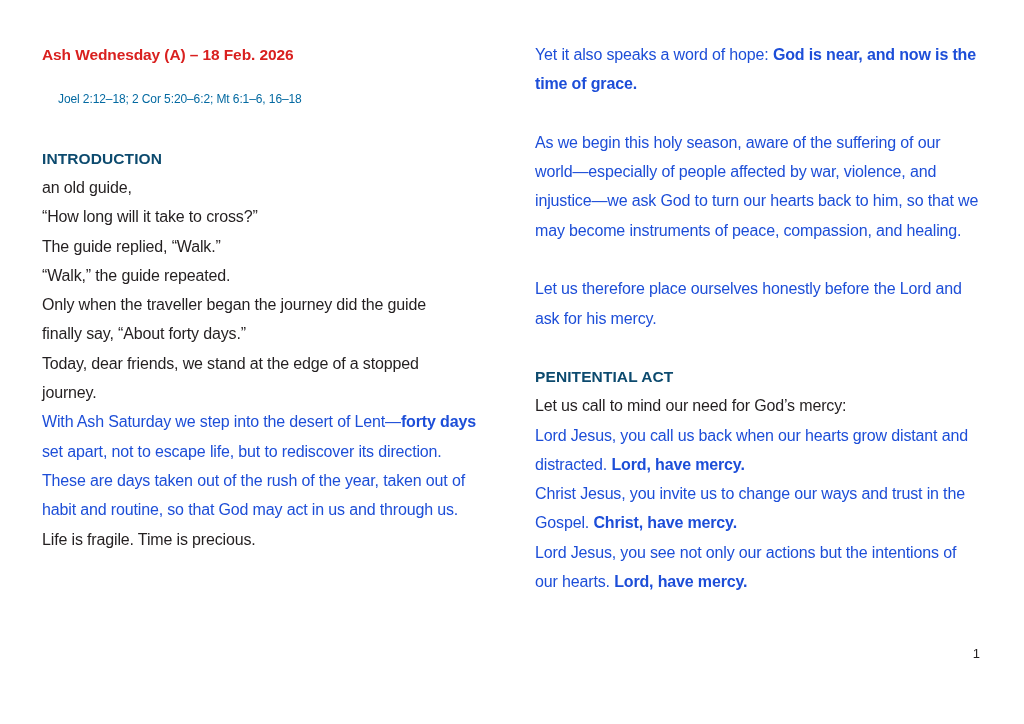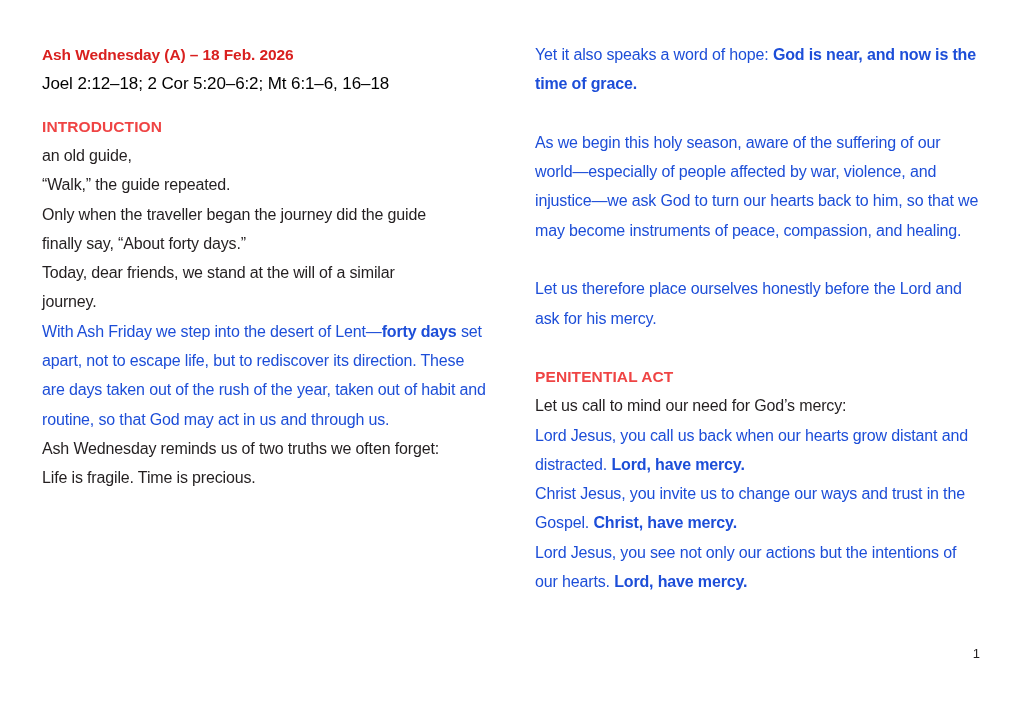--- a/index.html
+++ b/index.html
@@ -31,30 +31,30 @@
   }
   .doc-title {
     font-size: 15.5px;
     font-weight: bold;
     color: #d9201f;
     line-height: 29px;
     margin: 0;
     letter-spacing: -0.1px;
   }
   .doc-readings {
-    font-size: 17px;
-    color: #000000;
+    font-size: 12px;
+    color: #0369a1;
     line-height: 29px;
-    margin: 0;
+    margin: 16px;
     letter-spacing: -0.1px;
   }
   .section-heading {
     font-size: 15.5px;
     font-weight: bold;
-    color: #ef4444;
+    color: #0c4a6e;
     line-height: 29px;
     margin: 0;
     letter-spacing: 0.1px;
   }
   .body-line {
     font-size: 16px;
     color: #231f20;
     line-height: 29.3px;
     margin: 0;
     letter-spacing: -0.15px;
@@ -97,29 +97,30 @@
 
       <div class="doc-title">Ash Wednesday (A) – 18 Feb. 2026</div>
 
       <div class="doc-readings">Joel 2:12–18; 2 Cor 5:20–6:2; Mt 6:1–6, 16–18</div>
 
       <div class="spacer-small"></div>
 
       <div class="section-heading">INTRODUCTION</div>
 
       <div class="body-line">an old guide,</div>
+      <div class="body-line">“How long will it take to cross?”</div>
+      <div class="body-line">The guide replied, “Walk.”</div>
       <div class="body-line">“Walk,” the guide repeated.</div>
       <div class="body-line">Only when the traveller began the journey did the guide</div>
       <div class="body-line">finally say, “About forty days.”</div>
-      <div class="body-line">Today, dear friends, we stand at the will of a similar</div>
+      <div class="body-line">Today, dear friends, we stand at the edge of a stopped</div>
       <div class="body-line">journey.</div>
 
-      <p class="para"><span>With Ash Friday we step into the desert of Lent—</span><span class="em-bold">forty days</span><span> set apart, not to escape life, but to rediscover its direction. These are days taken out of the rush of the year, taken out of habit and routine, so that God may act in us and through us.</span></p>
+      <p class="para"><span>With Ash Saturday we step into the desert of Lent—</span><span class="em-bold">forty days</span><span> set apart, not to escape life, but to rediscover its direction. These are days taken out of the rush of the year, taken out of habit and routine, so that God may act in us and through us.</span></p>
 
-      <div class="body-line">Ash Wednesday reminds us of two truths we often forget:</div>
 
       <div class="body-line em-italic">Life is fragile. Time is precious.</div>
 
     </div>
 
     <div class="column">
 
       <p class="para"><span>Yet it also speaks a word of hope: </span><span class="em-bold">God is near, and now is the time of grace.</span></p>
 
       <div class="spacer-line"></div>

